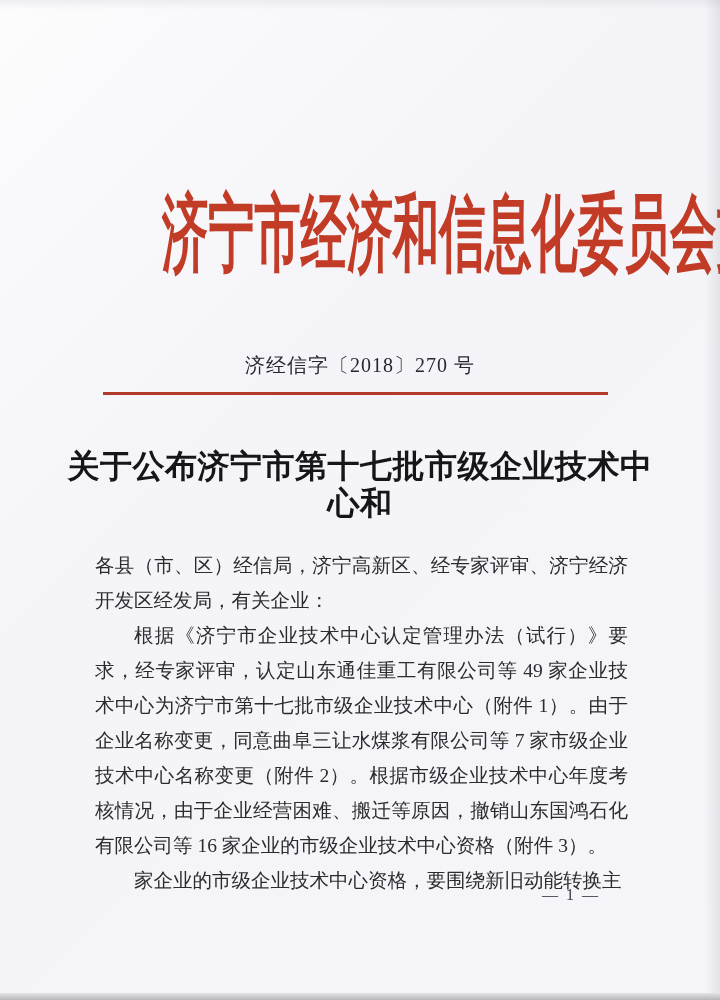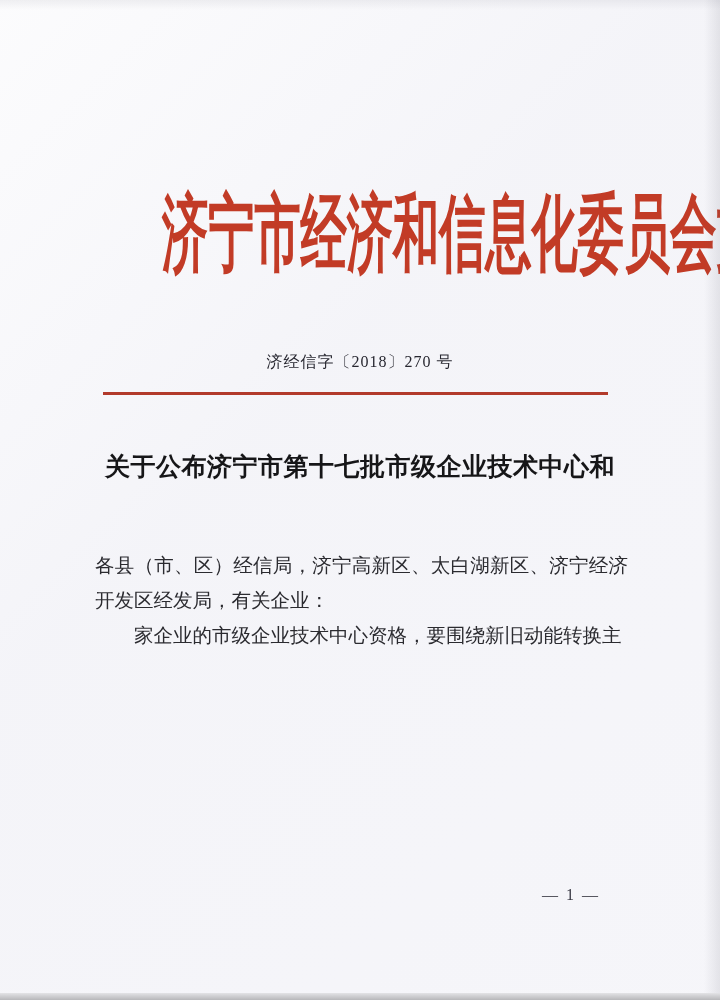--- a/index.html
+++ b/index.html
@@ -47,38 +47,38 @@
     transform: scaleX(0.55);
     transform-origin: 50% 50%;
     white-space: nowrap;
     letter-spacing: 0;
   }
 
   .doc-number {
     position: absolute;
     top: 352px; left: 0; width: 100%;
     text-align: center;
-    font-size: 16px;
+    font-size: 20px;
     letter-spacing: 1px;
     color: #272730;
   }
 
   .red-line {
     position: absolute;
     top: 392px; left: 103px;
     width: 505px; height: 3px;
     background: #b23a2b;
   }
 
   .doc-title {
     position: absolute;
     top: 448px; left: 60px; right: 60px;
     text-align: center;
     font-weight: bold;
-    font-size: 25px;
+    font-size: 32px;
     line-height: 37px;
     color: #161618;
     letter-spacing: 0.5px;
   }
 
   .body-text {
     position: absolute;
     top: 548px; left: 95px;
     width: 533px;
     font-size: 19.5px;
@@ -108,21 +108,22 @@
 
   <div class="doc-number">济经信字〔2018〕270 号</div>
 
   <div class="red-line"></div>
 
   <div class="doc-title">
     <span style="display:block">关于公布济宁市第十七批市级企业技术中心和</span>
   </div>
 
   <div class="body-text">
-    <p>各县（市、区）经信局，济宁高新区、太白湖新区、济宁经济开发区经发局，有关企业：</p>
+    <p>各县（市、区）经信局，济宁高新区、经专家评审、济宁经济开发区经发局，有关企业：</p>
+    <p class="indent">根据《济宁市企业技术中心认定管理办法（试行）》要求，经专家评审，认定山东通佳重工有限公司等 49 家企业技术中心为济宁市第十七批市级企业技术中心（附件 1）。由于企业名称变更，同意曲阜三让水煤浆有限公司等 7 家市级企业技术中心名称变更（附件 2）。根据市级企业技术中心年度考核情况，由于企业经营困难、搬迁等原因，撤销山东国鸿石化有限公司等 16 家企业的市级企业技术中心资格（附件 3）。</p>
     <p class="indent">家企业的市级企业技术中心资格，要围绕新旧动能转换主</p>
   </div>
 
   <div class="page-number">— 1 —</div>
 
   <div class="scan-shadow-top"></div>
   <div class="scan-shadow-right"></div>
   <div class="scan-edge-bottom"></div>
 
 </div>

